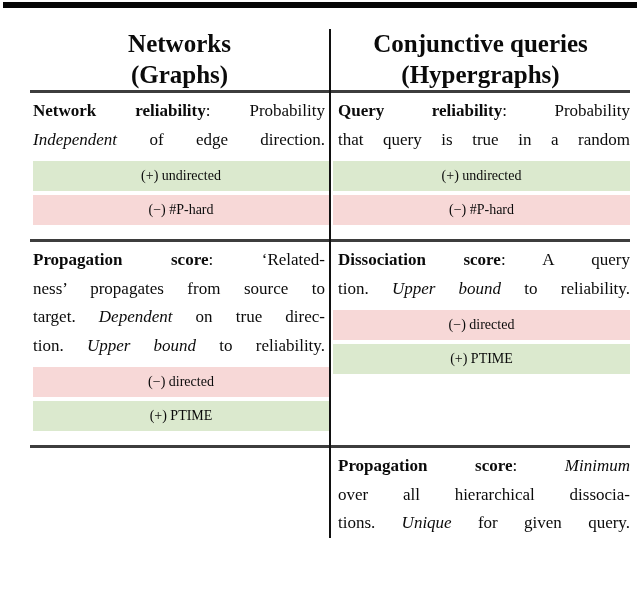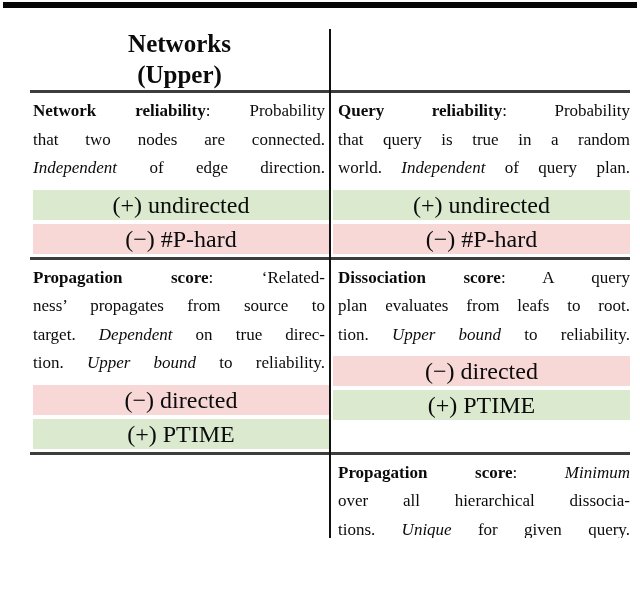--- a/index.html
+++ b/index.html
@@ -63,23 +63,23 @@
     white-space: normal;
   }
   .badges { margin-top: 7px; }
   .cell.leftcol .badges { margin-left: 3px; margin-right: 0; }
   .cell.rightcol .badges { margin-left: 2px; margin-right: 0; }
   .badge {
     height: 30px;
     line-height: 30px;
     margin-bottom: 4px;
     text-align: center;
-    font-size: 24px;
+    font-size: 14px;
   }
-  .badge:last-child { margin-bottom: 3px; }
+  .badge:last-child { margin-bottom: 14px; }
   .badge[data-kind="pos"] { background: var(--green, #dbe9ce); }
   .badge[data-kind="neg"] { background: var(--pink, #f7d8d7); }
   .caption {
     position: absolute;
     top: 586px; left: 64px;
     width: 570px;
     font-size: 20.5px;
     line-height: 25px;
     text-align: justify;
     color: #1c1c1c;
@@ -92,43 +92,45 @@
 <div class="page">
 
   <div class="top-rule"></div>
 
   <div class="tbl">
     <div class="vdivider"></div>
 
     <div class="row header-row">
       <div class="hcell">
         <div>Networks</div>
-        <div>(Upper)</div>
+        <div>(Graphs)</div>
       </div>
       <div></div>
+      <div class="hcell">
+        <div>Conjunctive queries</div>
+        <div>(Hypergraphs)</div>
+      </div>
     </div>
 
     <div class="row section">
       <div class="cell leftcol">
         <div class="para">
             <div class="tline"><span style="font-weight: bold;">Network reliability</span><span>: Probability</span></div>
-            <div class="tline"><span>that two nodes are connected.</span></div>
             <div class="tline"><span style="font-style: italic;">Independent</span><span> of edge direction.</span></div>
           </div>
         <div class="badges">
             <div class="badge" data-kind="pos">(+) undirected</div>
             <div class="badge" data-kind="neg">(−) #P-hard</div>
           </div>
       </div>
       <div></div>
       <div class="cell rightcol">
         <div class="para">
             <div class="tline"><span style="font-weight: bold;">Query reliability</span><span>: Probability</span></div>
             <div class="tline"><span>that query is true in a random</span></div>
-            <div class="tline"><span>world. </span><span style="font-style: italic;">Independent</span><span> of query plan.</span></div>
           </div>
         <div class="badges">
             <div class="badge" data-kind="pos">(+) undirected</div>
             <div class="badge" data-kind="neg">(−) #P-hard</div>
           </div>
       </div>
     </div>
 
     <div class="row section">
       <div class="cell leftcol">
@@ -140,21 +142,20 @@
           </div>
         <div class="badges">
             <div class="badge" data-kind="neg">(−) directed</div>
             <div class="badge" data-kind="pos">(+) PTIME</div>
           </div>
       </div>
       <div></div>
       <div class="cell rightcol">
         <div class="para">
             <div class="tline"><span style="font-weight: bold;">Dissociation score</span><span>: A query</span></div>
-            <div class="tline"><span>plan evaluates from leafs to root.</span></div>
             <div class="tline"><span>tion. </span><span style="font-style: italic;">Upper bound</span><span> to reliability.</span></div>
           </div>
         <div class="badges">
             <div class="badge" data-kind="neg">(−) directed</div>
             <div class="badge" data-kind="pos">(+) PTIME</div>
           </div>
       </div>
     </div>
 
     <div class="row section last">

